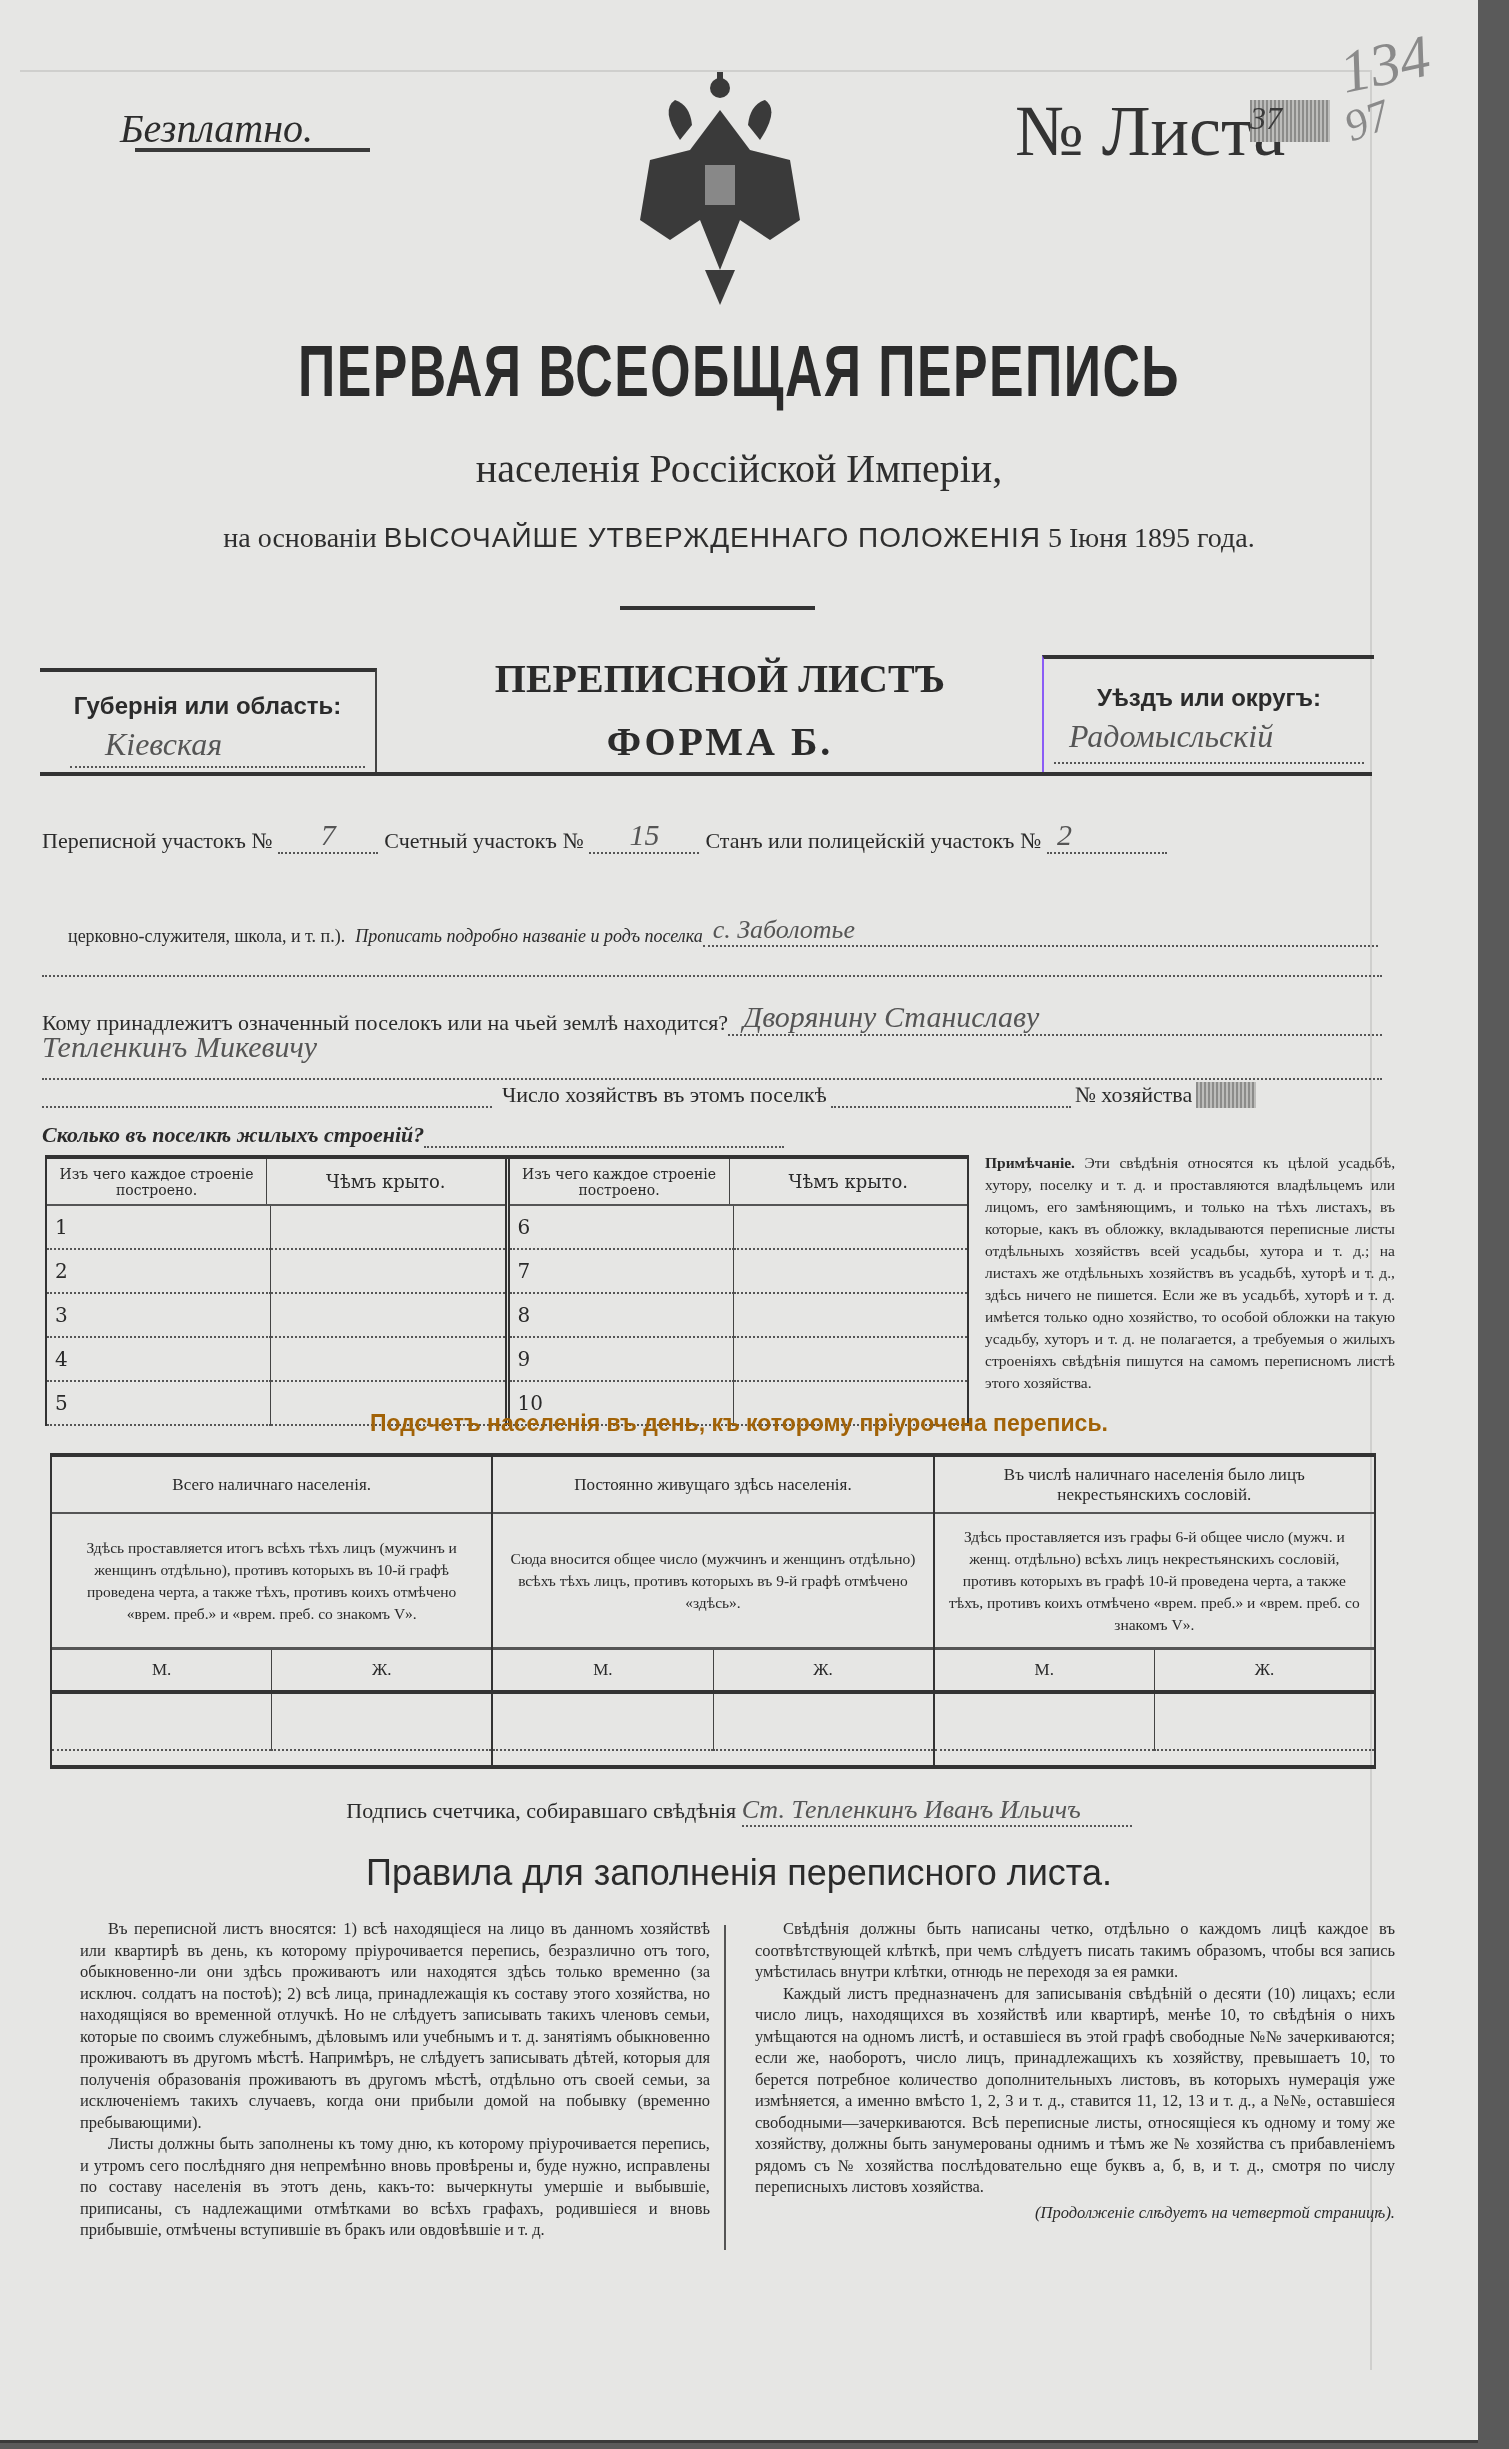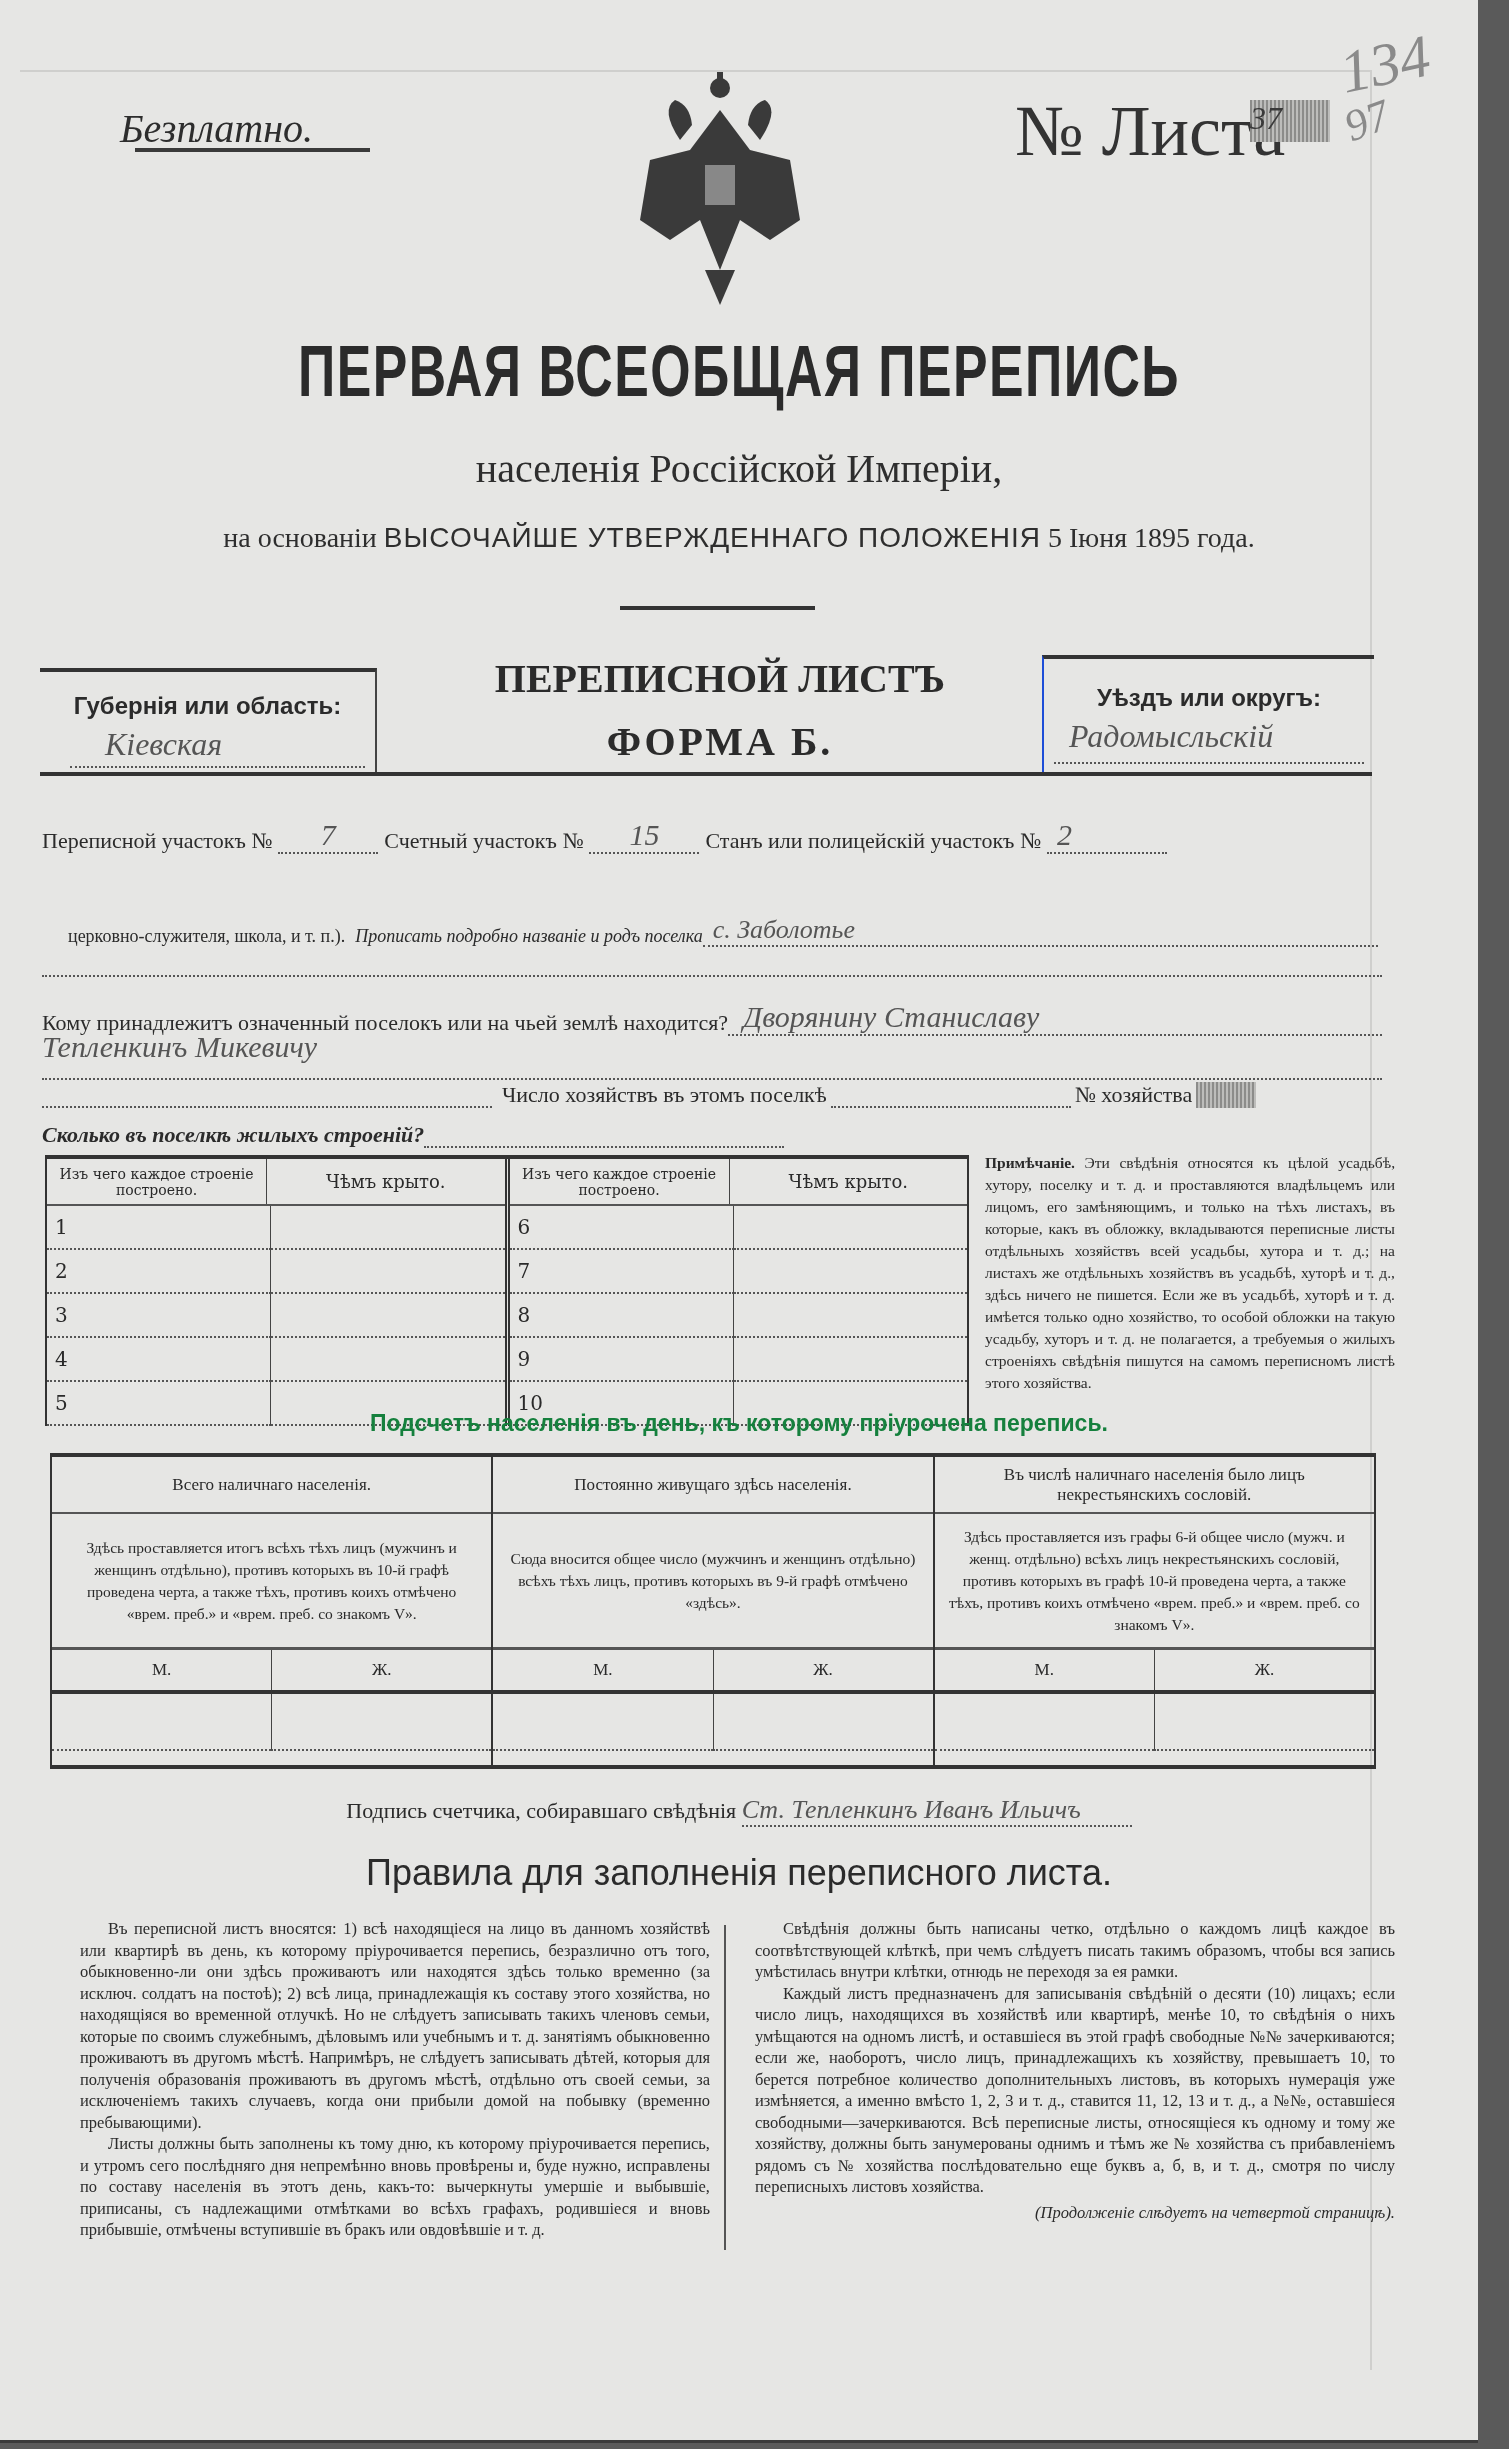--- a/index.html
+++ b/index.html
@@ -20,21 +20,21 @@
   .sheetno-stamp { left:1250px; top:100px; width:80px; height:42px; background:repeating-linear-gradient(90deg,#8c8c8a 0 2px,#bdbdbb 2px 4px); }
   .sheetno-stamp span { font-family:"Liberation Serif", serif; font-style:italic; font-size:32px; color:#3a3a3a; }
   .pencil { left:1340px; top:30px; font-family:"Liberation Serif", serif; font-style:italic; font-size:60px; color:#8a8a8a; transform:rotate(-12deg); }
   .pencil2 { left:1345px; top:95px; font-family:"Liberation Serif", serif; font-style:italic; font-size:44px; color:#8a8a8a; transform:rotate(-20deg); }
   .title { left:0; width:1478px; top:330px; text-align:center; font-family:"Liberation Sans", sans-serif; font-weight:bold; font-size:72px; letter-spacing:2px; transform:scaleX(0.72); transform-origin:center; color:#2b2b2b; }
   .subtitle { left:0; width:1478px; top:445px; text-align:center; font-family:"Liberation Serif", serif; font-size:40px; color:#2e2e2e; }
   .decree { left:0; width:1478px; top:522px; text-align:center; font-family:"Liberation Serif", serif; font-size:28px; color:#2e2e2e; }
   .decree b { font-family:"Liberation Sans", sans-serif; font-weight:normal; letter-spacing:1px; }
   .rule-short { left:620px; top:606px; width:195px; height:4px; background:#333; }
   .box-left { left:40px; top:668px; width:335px; height:102px; border-top:4px solid #333; border-right:2px solid #444; }
-  .box-right { left:1042px; top:655px; width:330px; height:115px; border-top:4px solid #333; border-left:2px solid #1d4ed8; }
+  .box-right { left:1042px; top:655px; width:330px; height:115px; border-top:4px solid #333; border-left:2px solid #8b5cf6; }
   .box-label { font-family:"Liberation Sans", sans-serif; font-weight:bold; font-size:24px; color:#2b2b2b; }
   .hand { font-family:"Liberation Serif", serif; font-style:italic; color:#555; }
   .dotted { border-bottom:2px dotted #555; }
   .form-title { left:420px; top:655px; width:600px; text-align:center; font-family:"Liberation Serif", serif; font-weight:bold; font-size:40px; color:#2b2b2b; }
   .form-b { left:420px; top:718px; width:600px; text-align:center; font-family:"Liberation Serif", serif; font-weight:bold; font-size:40px; letter-spacing:3px; color:#2b2b2b; }
   .rule-long { left:40px; top:772px; width:1332px; height:4px; background:#333; }
   .row-text { font-family:"Liberation Serif", serif; font-size:22px; color:#2b2b2b; }
   .row-text i { font-style:italic; }
   .build-wrap { left:45px; top:1155px; width:920px; border-top:4px solid #333; border-left:2px solid #333; border-right:2px solid #333; display:flex; }
   .build-half { width:50%; }
@@ -42,21 +42,21 @@
   .build-head { display:flex; height:45px; border-bottom:2px solid #555; }
   .build-head div { font-size:14px; text-align:center; display:flex; align-items:center; justify-content:center; }
   .bh1 { width:48%; border-right:1px solid #444; }
   .bh2 { width:52%; font-size:18px !important; }
   .build-row { display:flex; height:44px; }
   .build-row div { border-bottom:2px dotted #555; }
   .br-num { width:48%; border-right:1px solid #444; font-size:20px; padding-left:8px; display:flex; align-items:center; }
   .br-val { width:52%; }
   .note { left:985px; top:1152px; width:410px; font-family:"Liberation Serif", serif; font-size:15.5px; line-height:22px; text-align:justify; color:#2b2b2b; }
   .note b { font-weight:bold; }
-  .pop-title { left:0; width:1478px; top:1410px; text-align:center; font-family:"Liberation Sans", sans-serif; font-weight:bold; font-size:23px; color:#15803d; }
+  .pop-title { left:0; width:1478px; top:1410px; text-align:center; font-family:"Liberation Sans", sans-serif; font-weight:bold; font-size:23px; color:#a16207; }
   .pop-table { left:50px; top:1453px; width:1322px; height:308px; border:2px solid #333; border-top:4px solid #333; border-bottom:4px solid #333; display:flex; }
   .pop-col { flex:1; display:flex; flex-direction:column; }
   .pop-col + .pop-col { border-left:2px solid #333; }
   .pop-h { height:55px; border-bottom:2px solid #555; display:flex; align-items:center; justify-content:center; text-align:center; font-family:"Liberation Serif", serif; font-size:17px; padding:0 6px; }
   .pop-d { height:133px; border-bottom:3px solid #555; display:flex; align-items:center; justify-content:center; text-align:center; font-family:"Liberation Serif", serif; font-size:15.5px; line-height:22px; padding:0 12px; }
   .pop-mf { height:40px; display:flex; border-bottom:4px solid #333; }
   .pop-mf div { flex:1; display:flex; align-items:center; justify-content:center; font-size:17px; font-family:"Liberation Serif", serif; }
   .pop-mf div + div, .pop-v div + div { border-left:1px solid #444; }
   .pop-v { flex:1; display:flex; }
   .pop-v div { flex:1; border-bottom:2px dotted #555; margin-bottom:14px; }

